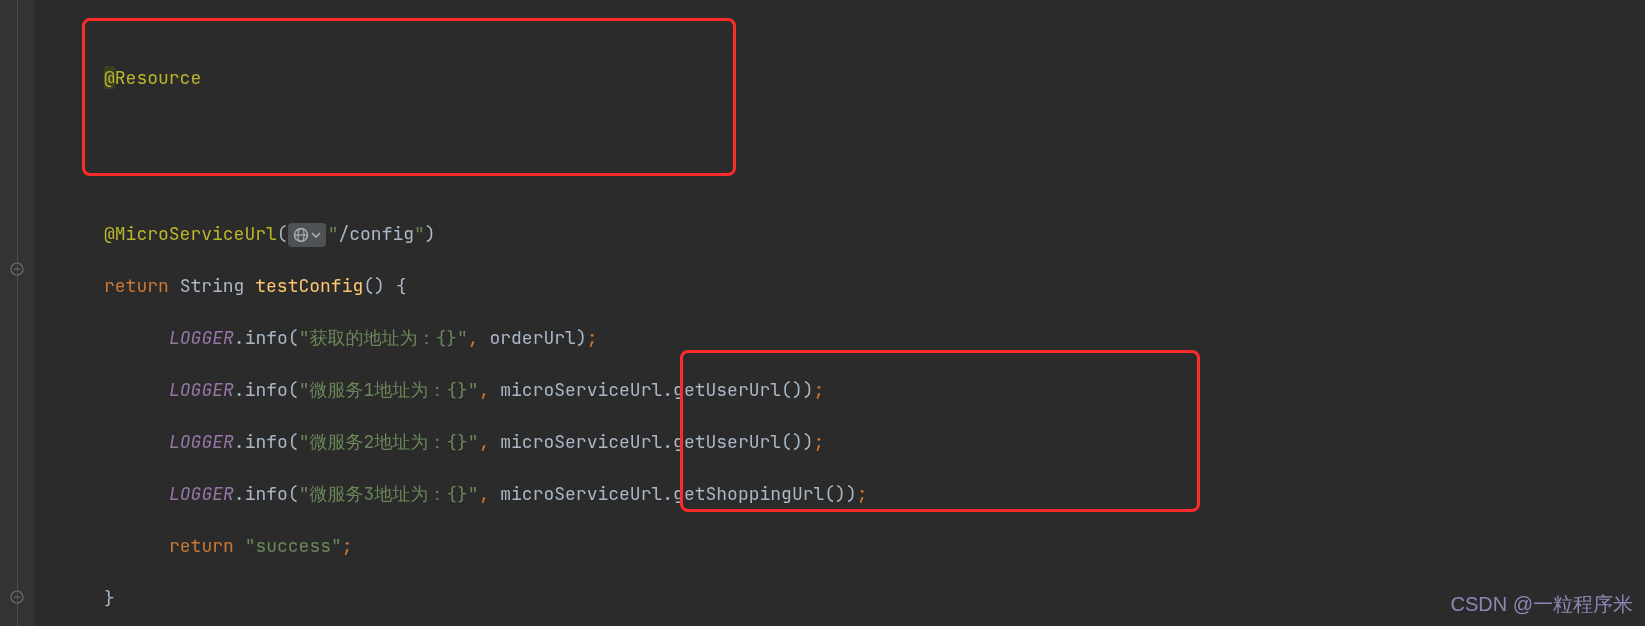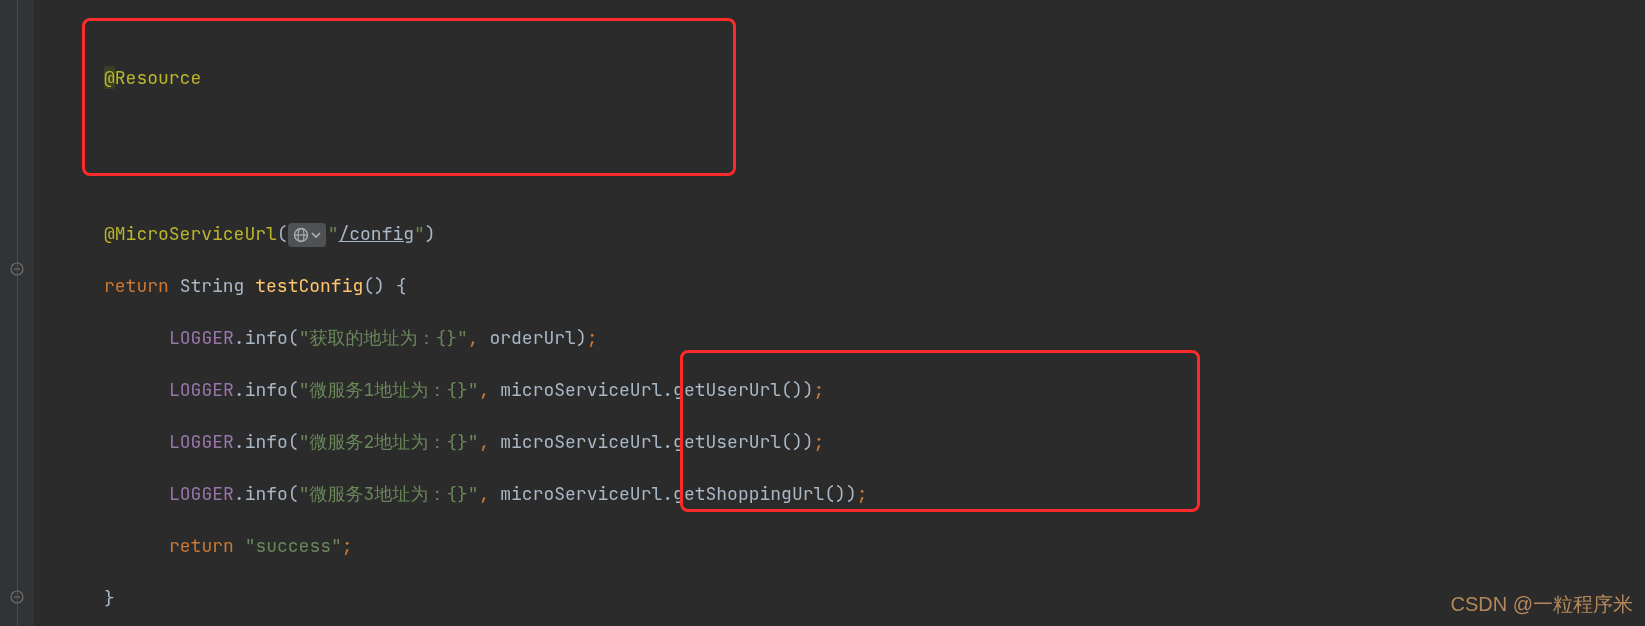--- a/index.html
+++ b/index.html
@@ -12,26 +12,26 @@
   .indent1{padding-left:135px;}
   .annotation{color:#bbb529;}
   .keyword{color:#cc7832;}
   .type{color:#a9b7c6;}
   .ident{color:#9876aa;}
   .method{color:#ffc66d;}
   .string{color:#6a8759;}
   .comma{color:#cc7832;}
   .semi{color:#cc7832;}
   .paren{color:#a9b7c6;}
-  .staticf{color:#9876aa;}
-  .link{color:#a9b7c6;text-decoration:underline;}
+  .staticf{color:#9876aa;font-style:italic;}
+  .link{color:#a9b7c6;}
   .globe-badge{display:inline-flex;align-items:center;justify-content:center;width:38px;height:24px;background:#4e5254;border-radius:4px;vertical-align:middle;margin-right:2px;}
   .globe-badge svg{display:block;}
   .redbox{position:absolute;border:3px solid #ff2a2a;border-radius:8px;pointer-events:none;}
-  .watermark{position:absolute;right:12px;bottom:8px;color:#fdba74;font-size:20px;font-family:sans-serif;opacity:.65;}
+  .watermark{position:absolute;right:12px;bottom:8px;color:#c4b5fd;font-size:20px;font-family:sans-serif;opacity:.65;}
   .at-bg{background:#3a4024;border-radius:2px;}
 </style>
 </head>
 <body>
 
 <div class="gutter">
   <div class="vline" style="top:0;height:626px"></div>
   <div class="fold" style="top:262px">
     <svg width="14" height="14" viewBox="0 0 14 14">
         <circle cx="7" cy="7" r="6" fill="none" stroke="#6e6e6e" stroke-width="1.2"></circle>

